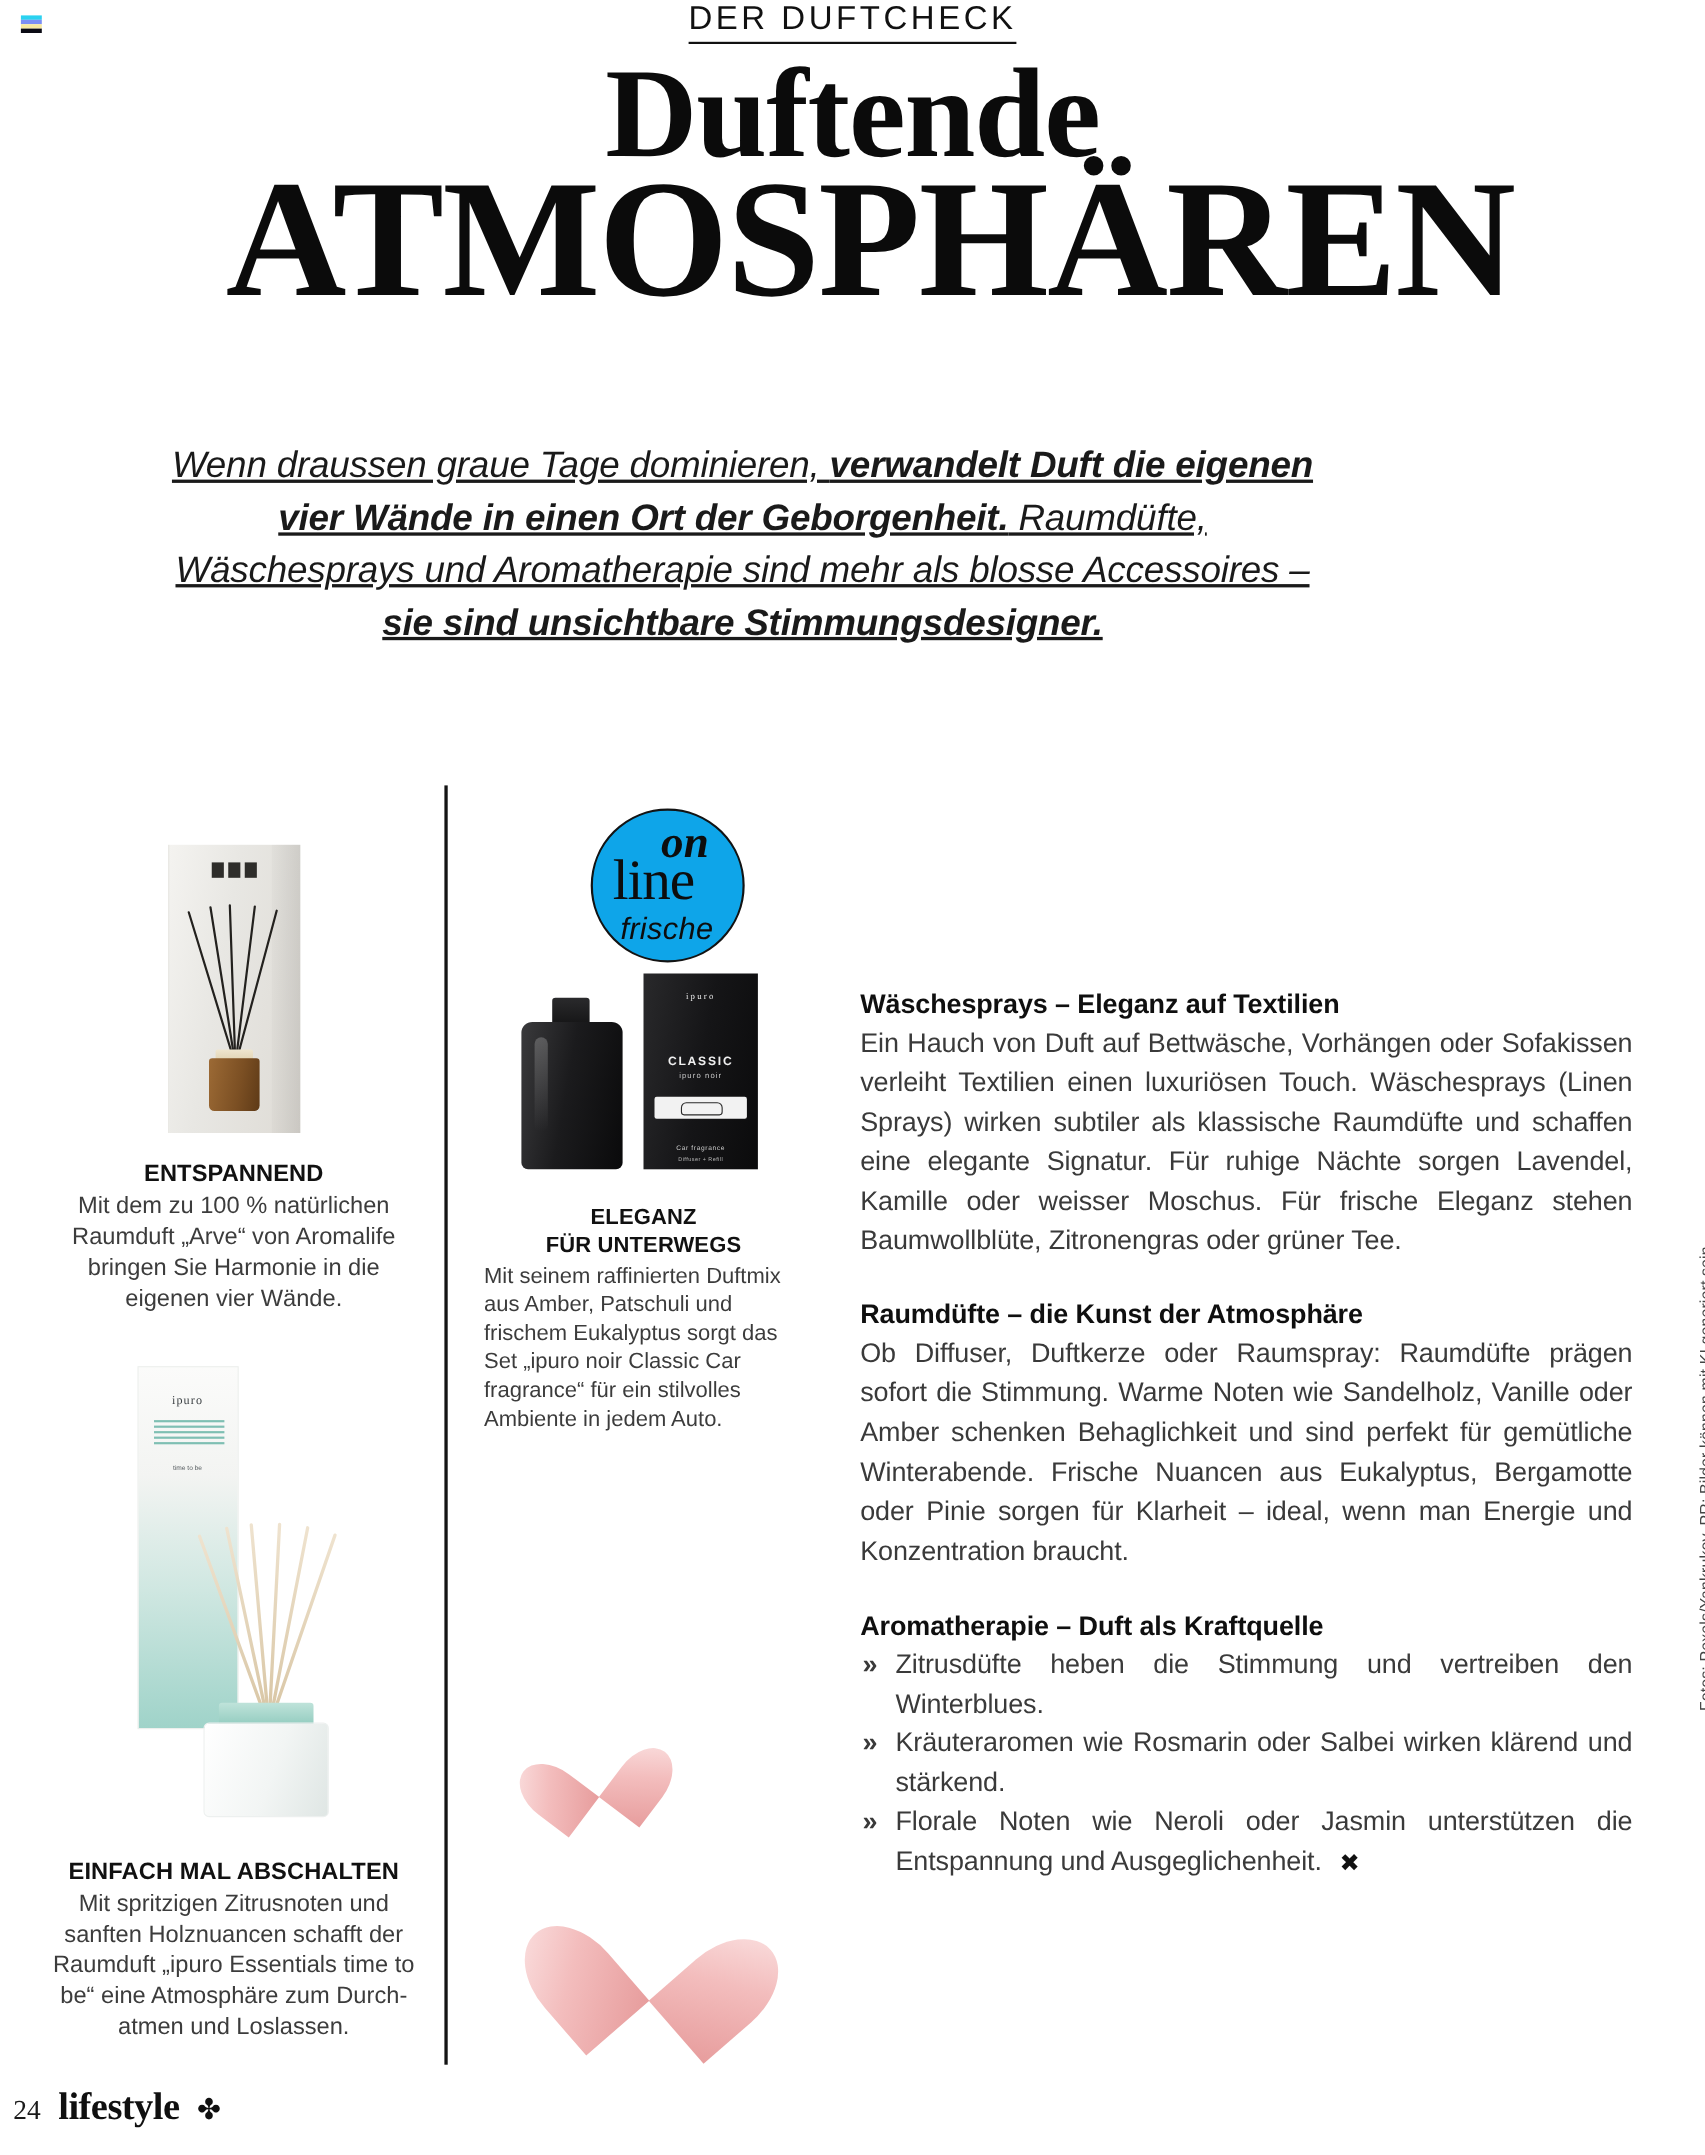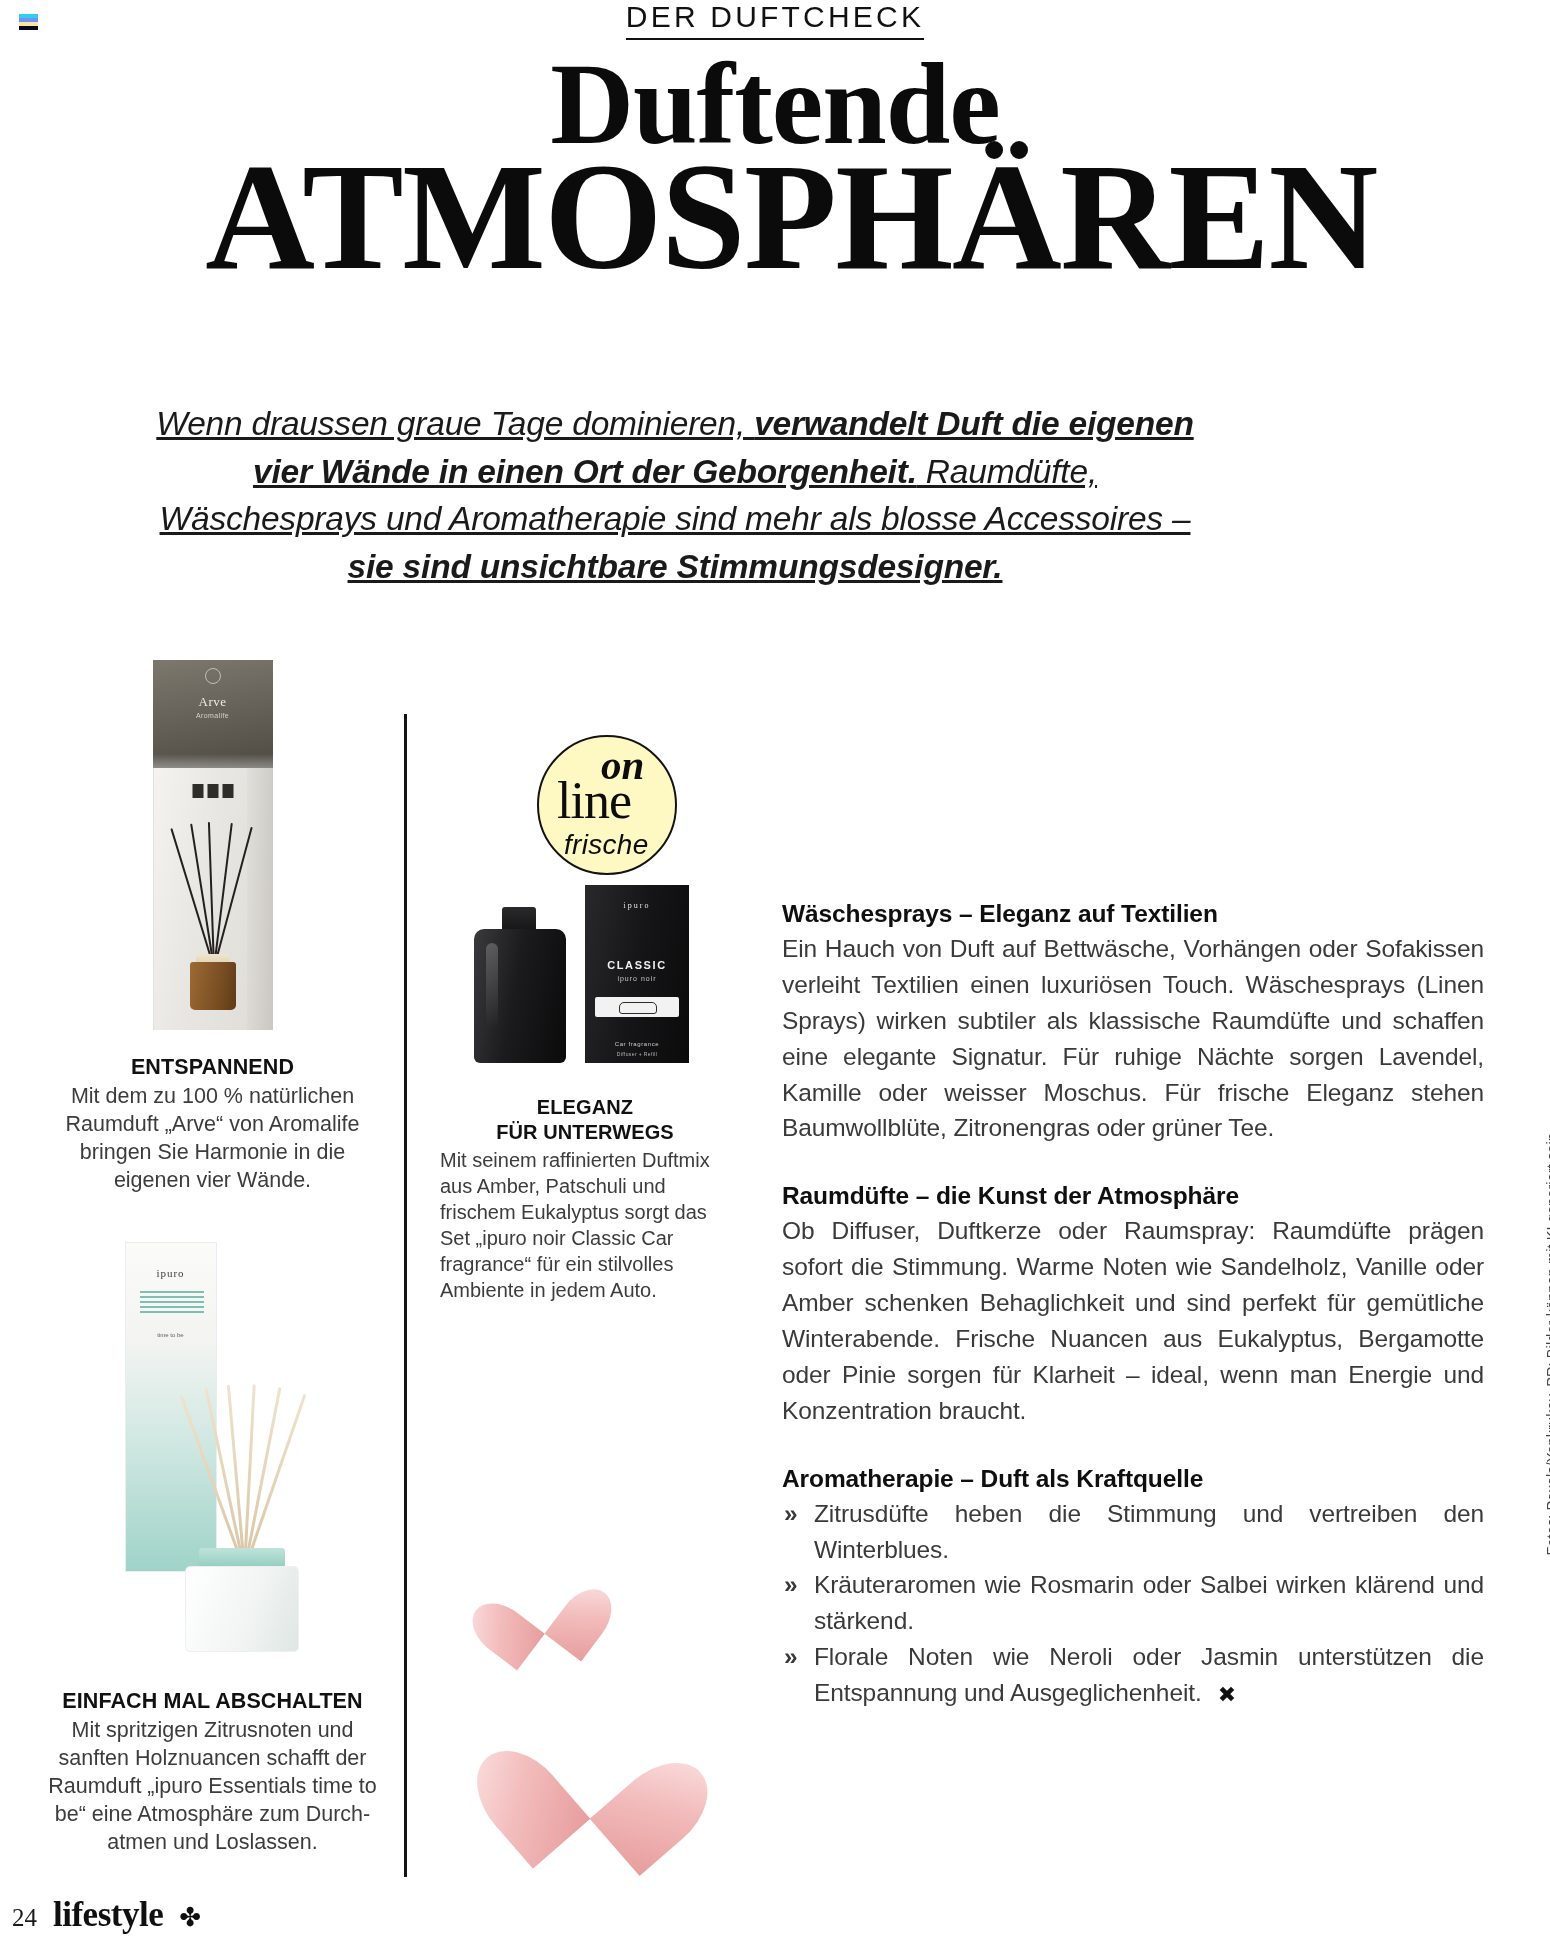--- a/index.html
+++ b/index.html
@@ -230,21 +230,21 @@
     width: 290px;
   }
 
   .badge {
     position: absolute;
     left: 97px;
     top: -95px;
     width: 140px; height: 140px;
     border-radius: 50%;
     border: 2.5px solid #131313;
-    background: #fef9c3;
+    background: #0ea5e9;
     z-index: 5;
   }
   .badge .b-on {
     position: absolute; left: 62px; top: 8px;
     font-family: "Liberation Serif", serif;
     font-style: italic; font-weight: 700;
     font-size: 41px; line-height: 1; color: #0d0d0d;
   }
   .badge .b-line {
     position: absolute; left: 18px; top: 38px;
@@ -423,25 +423,20 @@
 
 <div class="standfirst">
   <span>Wenn draussen graue Tage dominieren, </span><b>verwandelt Duft die eigenen vier Wände in einen Ort der Geborgenheit.</b><span> Raumdüfte, Wäschesprays und Aromatherapie sind mehr als blosse Accessoires – </span><b>sie sind unsichtbare Stimmungsdesigner.</b>
 </div>
 
 <div class="vrule"></div>
 
 <div class="col-left">
 
   <div class="arve prod-img">
-    <div class="box-top">
-      <div class="crest"></div>
-      <div class="box-label">Arve</div>
-      <div class="box-sub">Aromalife</div>
-    </div>
     <div class="box-body"></div>
     <div class="swatches">
         <i></i>
         <i></i>
         <i></i>
       </div>
     <div class="sticks">
         <b></b>
         <b></b>
         <b></b>

